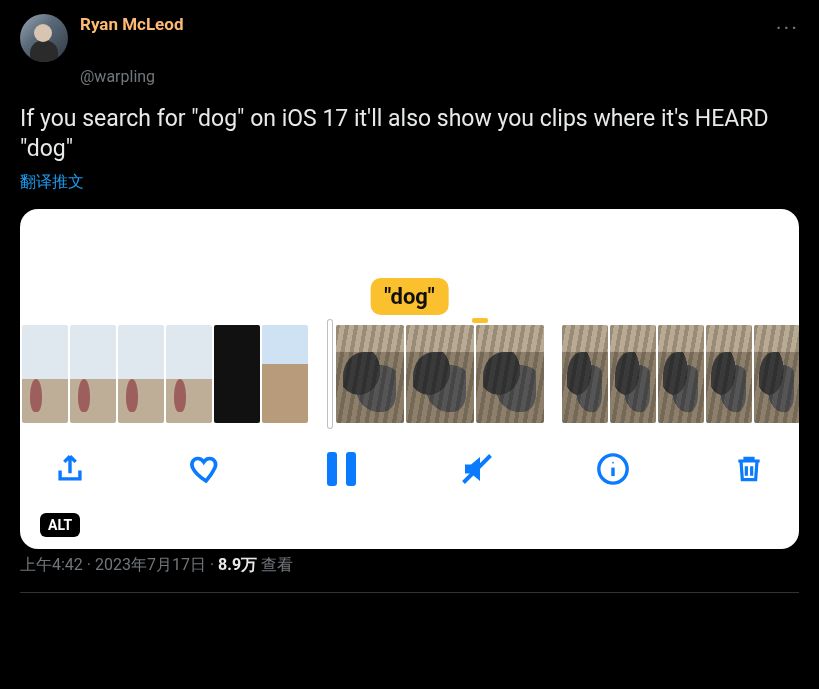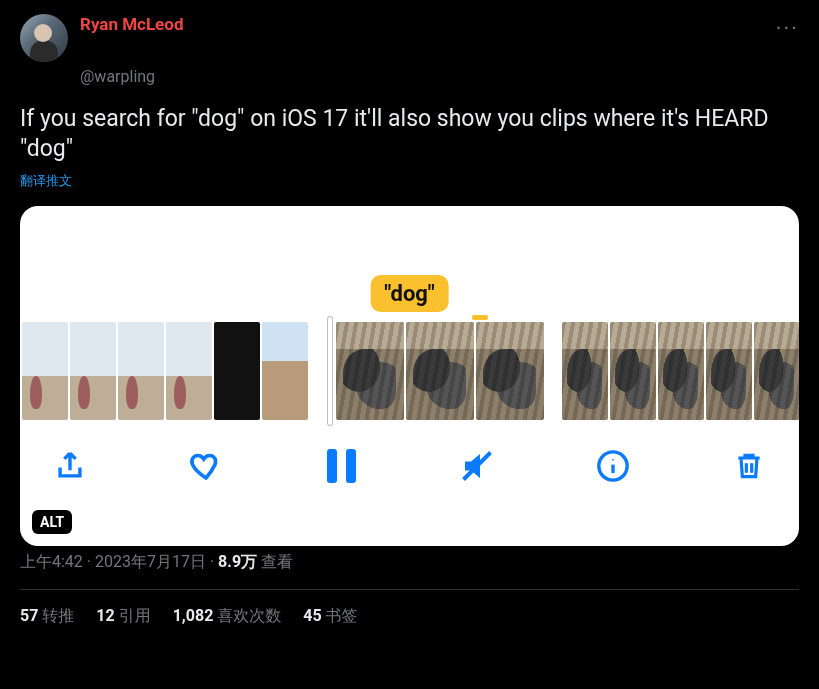--- a/index.html
+++ b/index.html
@@ -41,21 +41,21 @@
     position:absolute;
     left:10px; top:26px;
     width:28px; height:26px;
     border-radius:50% 50% 0 0;
     background:#2b2b2b;
   }
   .names { flex: 1; }
   .display-name {
     font-weight: 700;
     font-size: 17px;
-    color: #ef4444;
+    color: #fdba74;
   }
   .handle {
     font-size: 16px;
     color: #71767b;
     margin-top: 33px;
   }
   .more {
     color: #71767b;
     font-size: 22px;
     letter-spacing: 2px;
@@ -64,21 +64,21 @@
   }
   .body-text {
     margin-top: 18px;
     font-size: 23px;
     line-height: 1.3;
     color: #e7e9ea;
   }
   .translate {
     margin-top: 8px;
     color: #1d9bf0;
-    font-size: 13px;
+    font-size: 16px;
     cursor: pointer;
   }
   .media-card {
     margin-top: 16px;
     background: #fff;
     border-radius: 18px;
     overflow: hidden;
     position: relative;
     height: 340px;
   }
@@ -177,21 +177,21 @@
     display:flex; align-items:center; justify-content:center;
     cursor:pointer;
   }
   .tb-btn svg { stroke:#0a7aff; fill:none; stroke-width:2.4; }
   .pause-bars{ display:flex; gap:9px; }
   .pause-bars span{
     width:10px; height:34px; border-radius:3px; background:#0a7aff;
   }
   .alt-badge{
     position:absolute;
-    left:12px; bottom:12px;
+    left:20px; bottom:12px;
     background:#000;
     color:#fff;
     font-weight:700;
     font-size:14px;
     padding:4px 8px;
     border-radius:6px;
     margin-top:33px;
   }
   .meta {
     margin-top: 6px;
@@ -307,32 +307,14 @@
     <span> · </span>
     <span>2023年7月17日</span>
     <span> · </span>
     <span class="bold">8.9万</span>
     <span> </span>
     <span>查看</span>
   </div>
 
   <hr class="divider">
 
-  <div class="stats">
-    <div>
-      <span class="num">57</span>
-      <span>转推</span>
-    </div>
-    <div>
-      <span class="num">12</span>
-      <span>引用</span>
-    </div>
-    <div>
-      <span class="num">1,082</span>
-      <span>喜欢次数</span>
-    </div>
-    <div>
-      <span class="num">45</span>
-      <span>书签</span>
-    </div>
-  </div>
 
 </div>
 
 </body></html>

